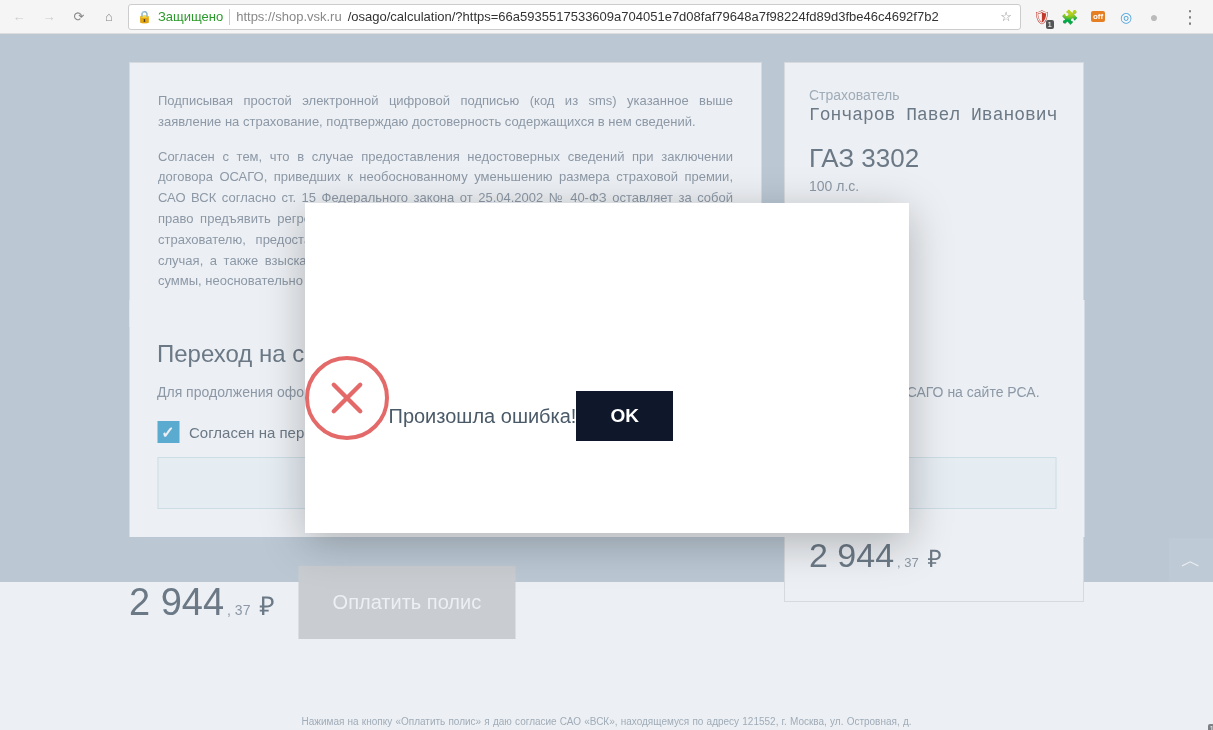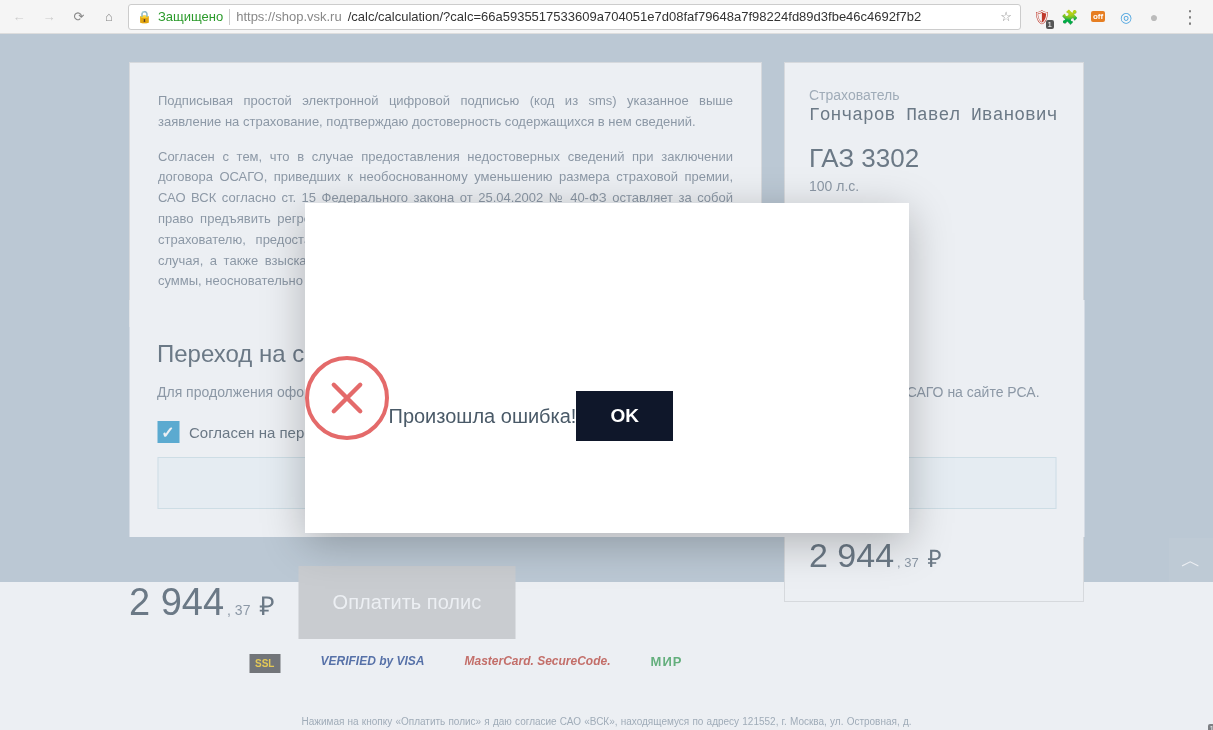--- a/index.html
+++ b/index.html
@@ -258,21 +258,21 @@
 <div class="chrome-bar">
   <div class="nav-btn disabled">←</div>
   <div class="nav-btn disabled">→</div>
   <div class="nav-btn">⟳</div>
   <div class="nav-btn">⌂</div>
   <div class="addr-bar">
     <span class="lock-icon">🔒</span>
     <span class="secure-text">Защищено</span>
     <span class="addr-sep"></span>
     <span class="url-grey">https://shop.vsk.ru</span>
-      <span class="url-text">/calc/calculation/?calc=66a5935517533609a704051e7d08faf79648a7f98224fd89d3fbe46c4692f7b2</span>
+      <span class="url-text">/osago/calculation/?https=66a5935517533609a704051e7d08faf79648a7f98224fd89d3fbe46c4692f7b2</span>
     <span class="star-icon">☆</span>
   </div>
   <div class="ext-icons">
     <div class="ext-icon badge1">🛡<span class="badge-num">1</span></div>
     <div class="ext-icon">🧩<span class="badge-num">1</span></div>
     <div class="ext-icon">
         <span class="ext-off">off</span>
       </div>
     <div class="ext-icon" style="color:#4aa3df;">◎</div>
     <div class="ext-icon" style="color:#bbb;">●</div>
@@ -318,26 +318,20 @@
 
   <div class="price-block">
     <div class="price">
       <span>2 944</span>
       <span class="kop">, 37</span>
       <span class="rub">₽</span>
     </div>
     <button class="pay-btn">Оплатить полис</button>
   </div>
 
-  <div class="logos-row">
-    <span class="logo ssl">SSL</span>
-    <span class="logo visa">VERIFIED by VISA</span>
-    <span class="logo mc">MasterCard. SecureCode.</span>
-    <span class="logo mir">МИР</span>
-  </div>
 
   <div class="footnote">Нажимая на кнопку «Оплатить полис» я даю согласие САО «ВСК», находящемуся по адресу 121552, г. Москва, ул. Островная, д. 4, на обработку моих персональных данных, включая сбор, систематизацию, накопление, хранение,</div>
 
   <div class="scroll-up">︿</div>
 </div>
 
 <div class="overlay"></div>
 <div class="modal">
   <div class="err-circle">
     <svg viewBox="0 0 40 40">

